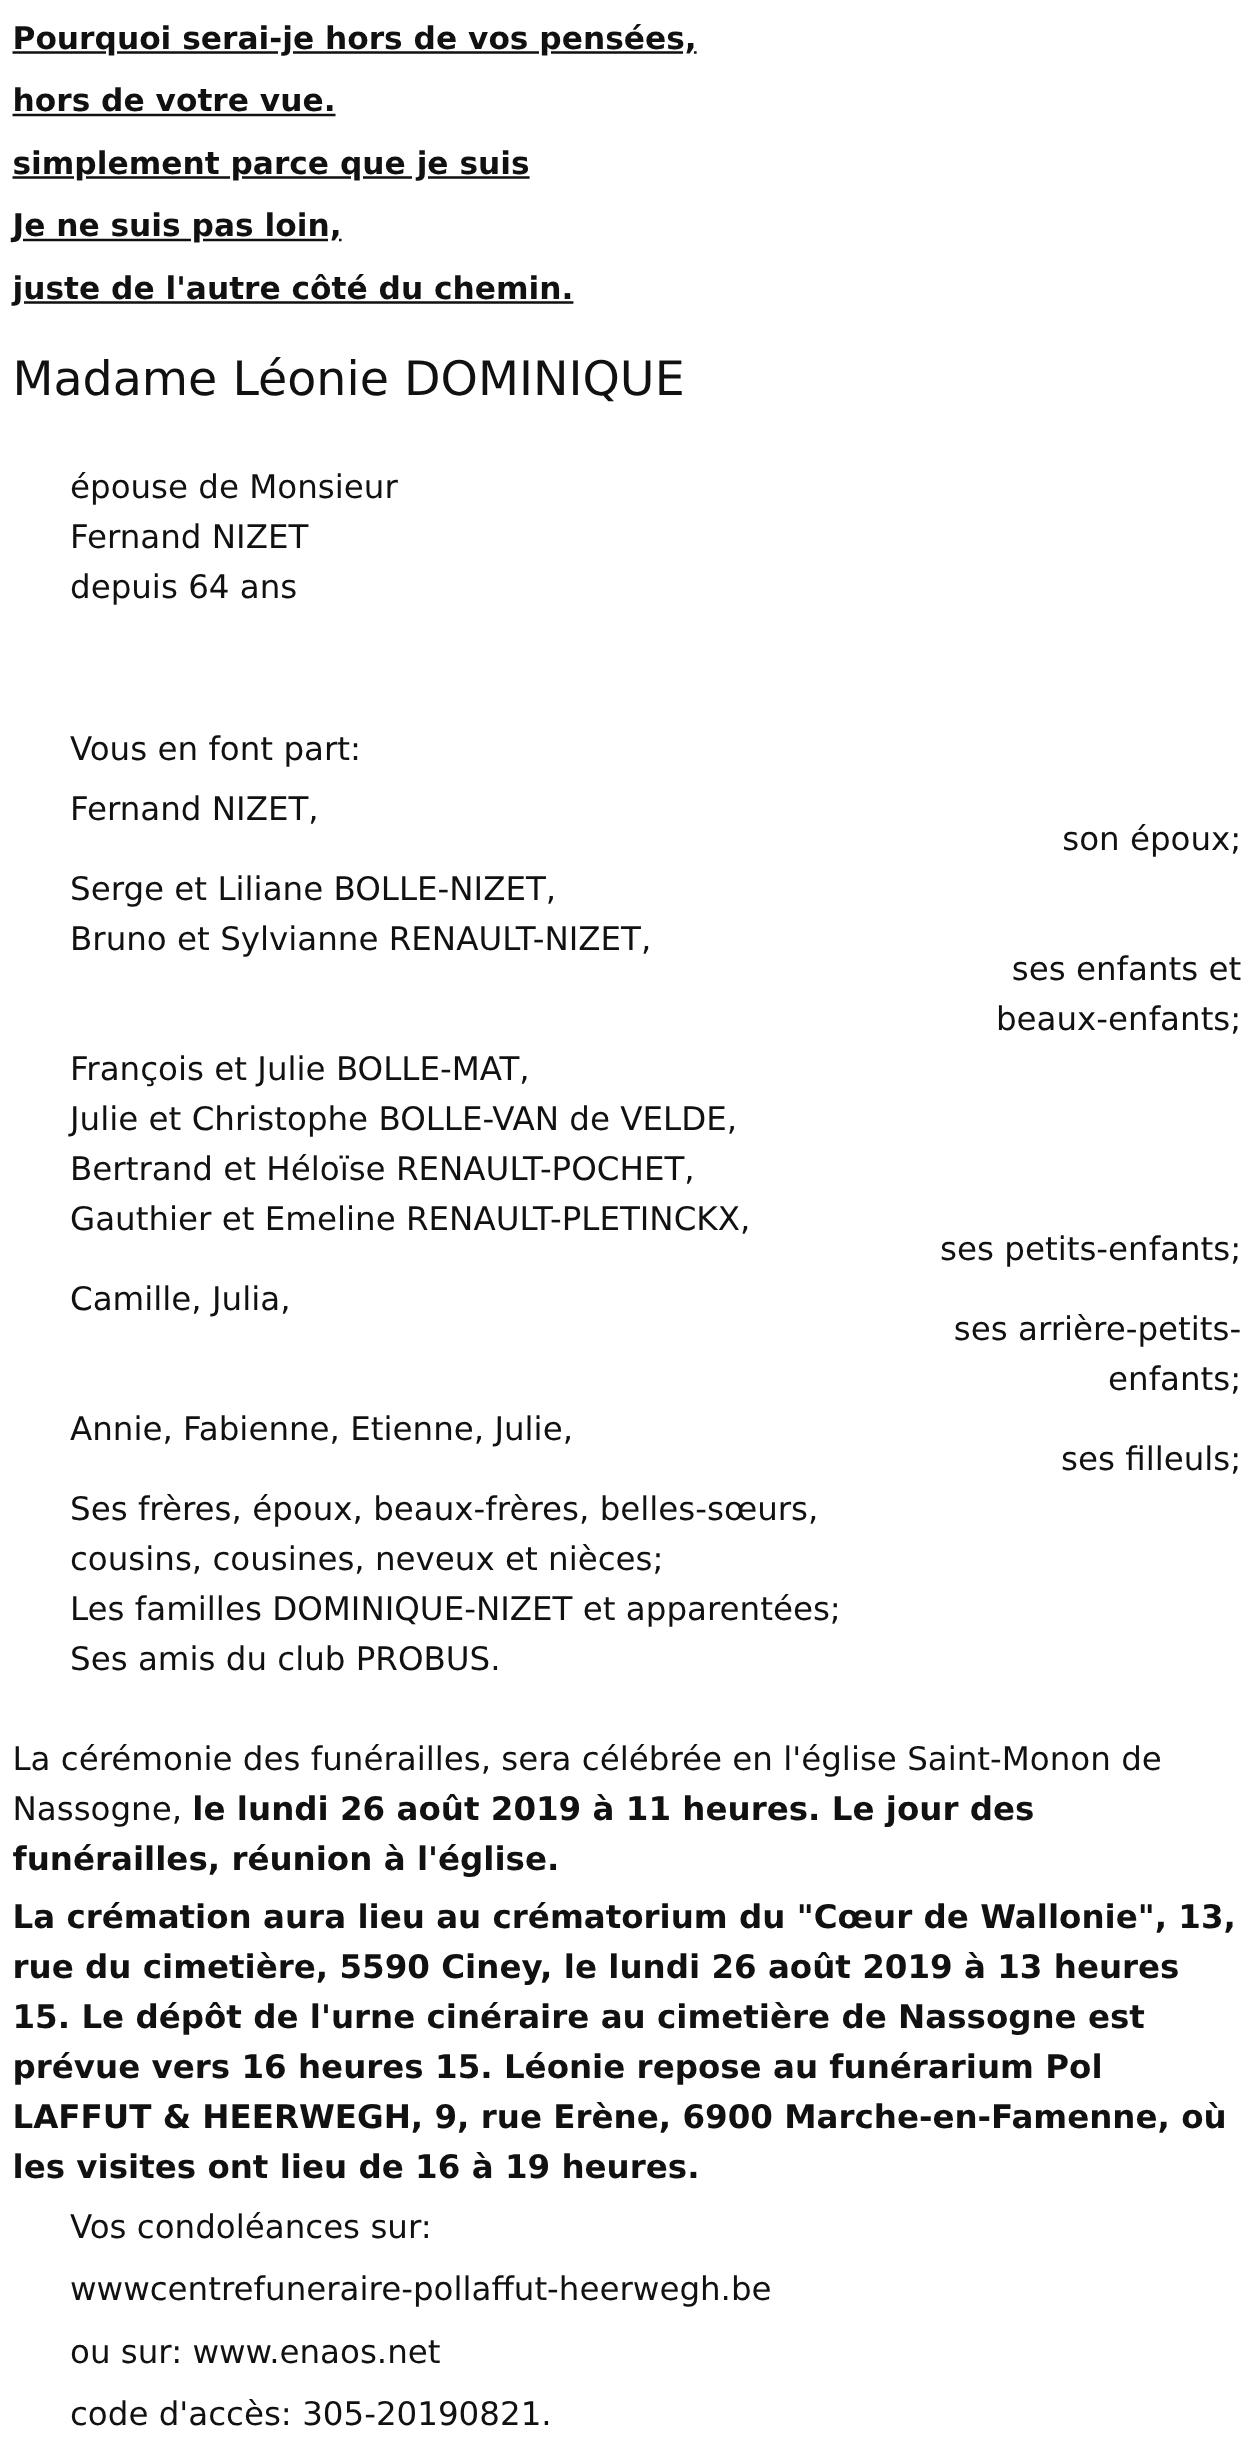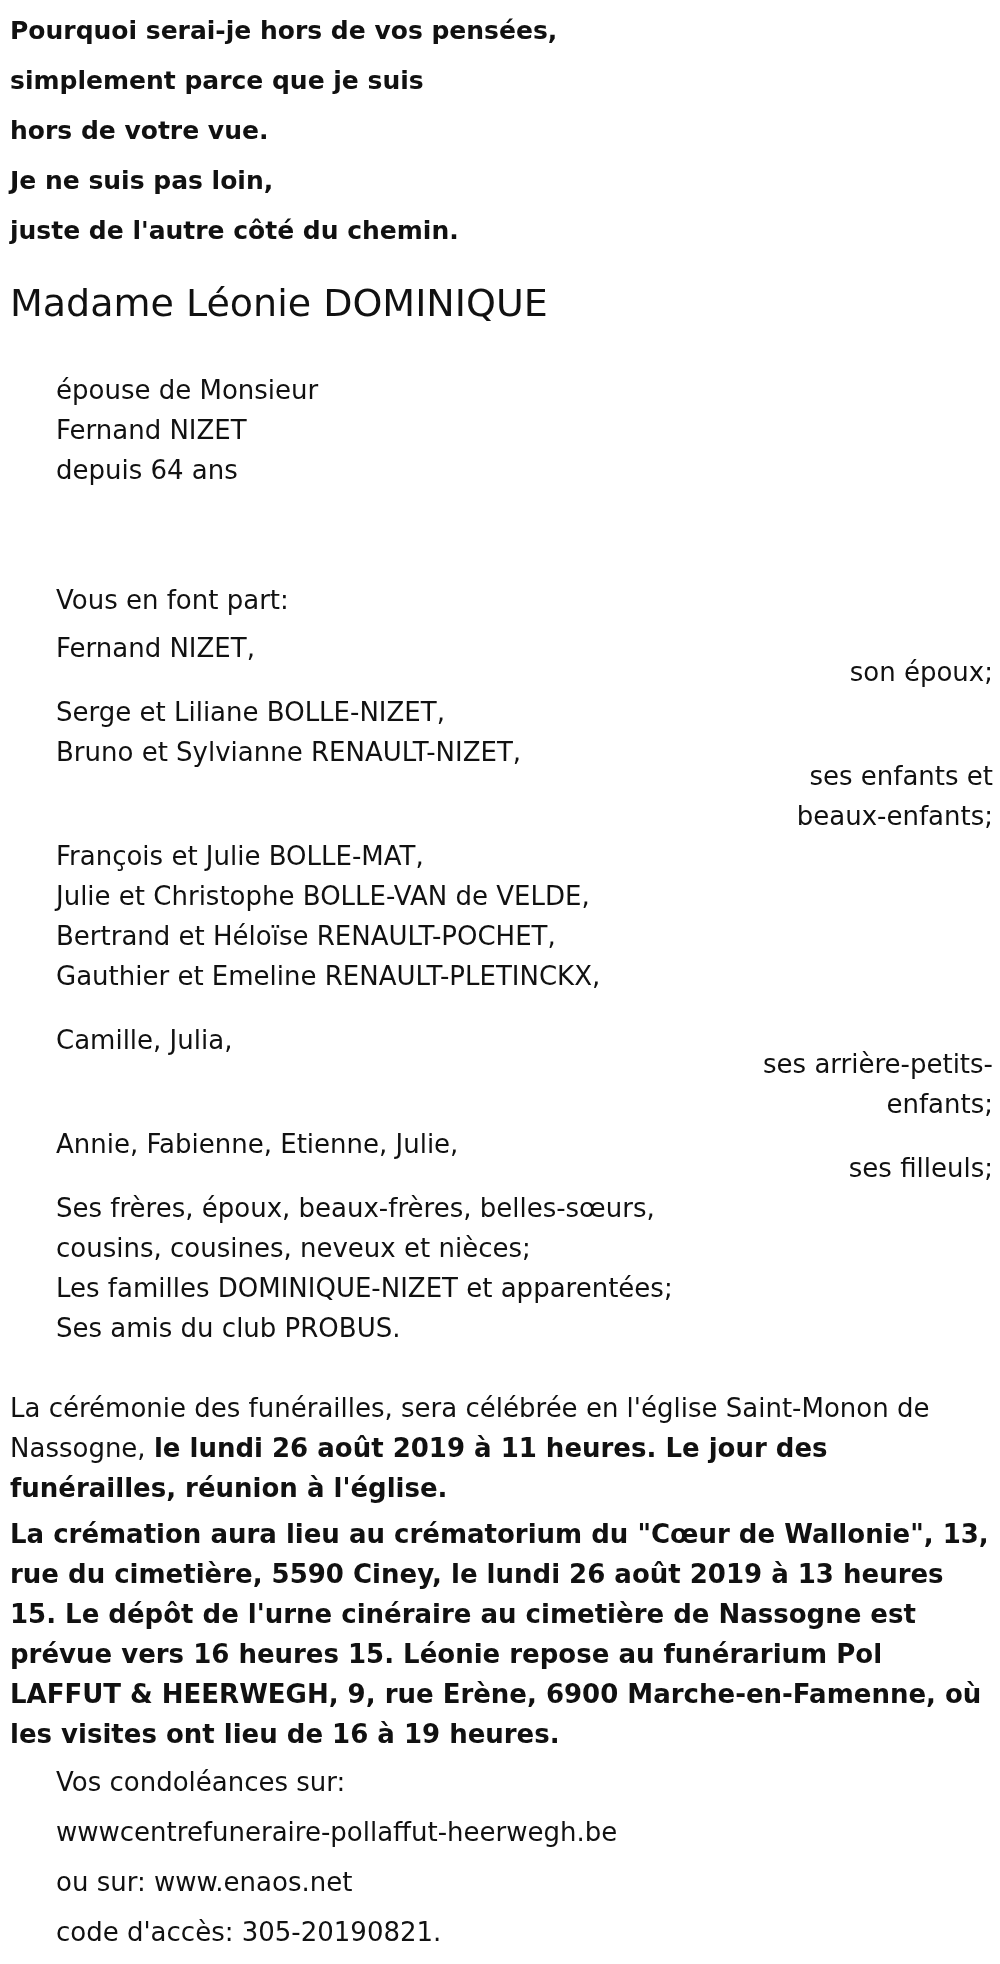--- a/index.html
+++ b/index.html
@@ -4,36 +4,36 @@
 <style>
   html, body { margin: 0; padding: 0; background: #ffffff; }
   body {
     width: 1000px; height: 1964px; overflow: hidden;
     font-family: "DejaVu Sans", sans-serif;
     color: #111111;
     font-size: 26px;
   }
   .page { position: relative; width: 1000px; height: 1964px; }
   .poem { position: absolute; left: 10px; top: 6px; font-weight: bold; font-size: 25px; }
-  .poem div { height: 50px; line-height: 50px; }
+  .poem div { height: 50px; line-height: 50px; text-decoration: underline; }
   .title { position: absolute; left: 10px; top: 278px; font-weight: normal; font-size: 38px; line-height: 50px; }
   .abs { position: absolute; left: 10px; line-height: 40px; white-space: nowrap; margin-left: 46px; }
   .right { position: absolute; right: 7px; text-align: right; line-height: 40px; white-space: nowrap; }
   .para { position: absolute; left: 10px; width: 980px; line-height: 40px; }
   .b { font-weight: bold; }
 </style>
 </head>
 <body>
 
 <div class="page">
 
   <div class="poem">
     <div>Pourquoi serai-je hors de vos pensées,</div>
+    <div>hors de votre vue.</div>
     <div>simplement parce que je suis</div>
-    <div>hors de votre vue.</div>
     <div>Je ne suis pas loin,</div>
     <div>juste de l'autre côté du chemin.</div>
   </div>
 
   <div class="title">Madame Léonie DOMINIQUE</div>
 
   <div class="abs" style="top:370px">épouse de Monsieur</div>
   <div class="abs" style="top:410px">Fernand NIZET</div>
   <div class="abs" style="top:450px">depuis 64 ans</div>
 
@@ -44,20 +44,21 @@
 
   <div class="abs" style="top:692px">Serge et Liliane BOLLE-NIZET,</div>
   <div class="abs" style="top:732px">Bruno et Sylvianne RENAULT-NIZET,</div>
   <div class="right" style="top:756px">ses enfants et</div>
   <div class="right" style="top:796px">beaux-enfants;</div>
 
   <div class="abs" style="top:876px">Julie et Christophe BOLLE-VAN de VELDE,</div>
   <div class="abs" style="top:836px">François et Julie BOLLE-MAT,</div>
   <div class="abs" style="top:916px">Bertrand et Héloïse RENAULT-POCHET,</div>
   <div class="abs" style="top:956px">Gauthier et Emeline RENAULT-PLETINCKX,</div>
+  <div class="right" style="top:980px">ses petits-enfants;</div>
 
   <div class="abs" style="top:1020px">Camille, Julia,</div>
   <div class="right" style="top:1044px">ses arrière-petits-</div>
   <div class="right" style="top:1084px">enfants;</div>
 
   <div class="abs" style="top:1124px">Annie, Fabienne, Etienne, Julie,</div>
   <div class="right" style="top:1148px">ses filleuls;</div>
 
   <div class="abs" style="top:1188px">Ses frères, époux, beaux-frères, belles-sœurs,</div>
   <div class="abs" style="top:1228px">cousins, cousines, neveux et nièces;</div>

